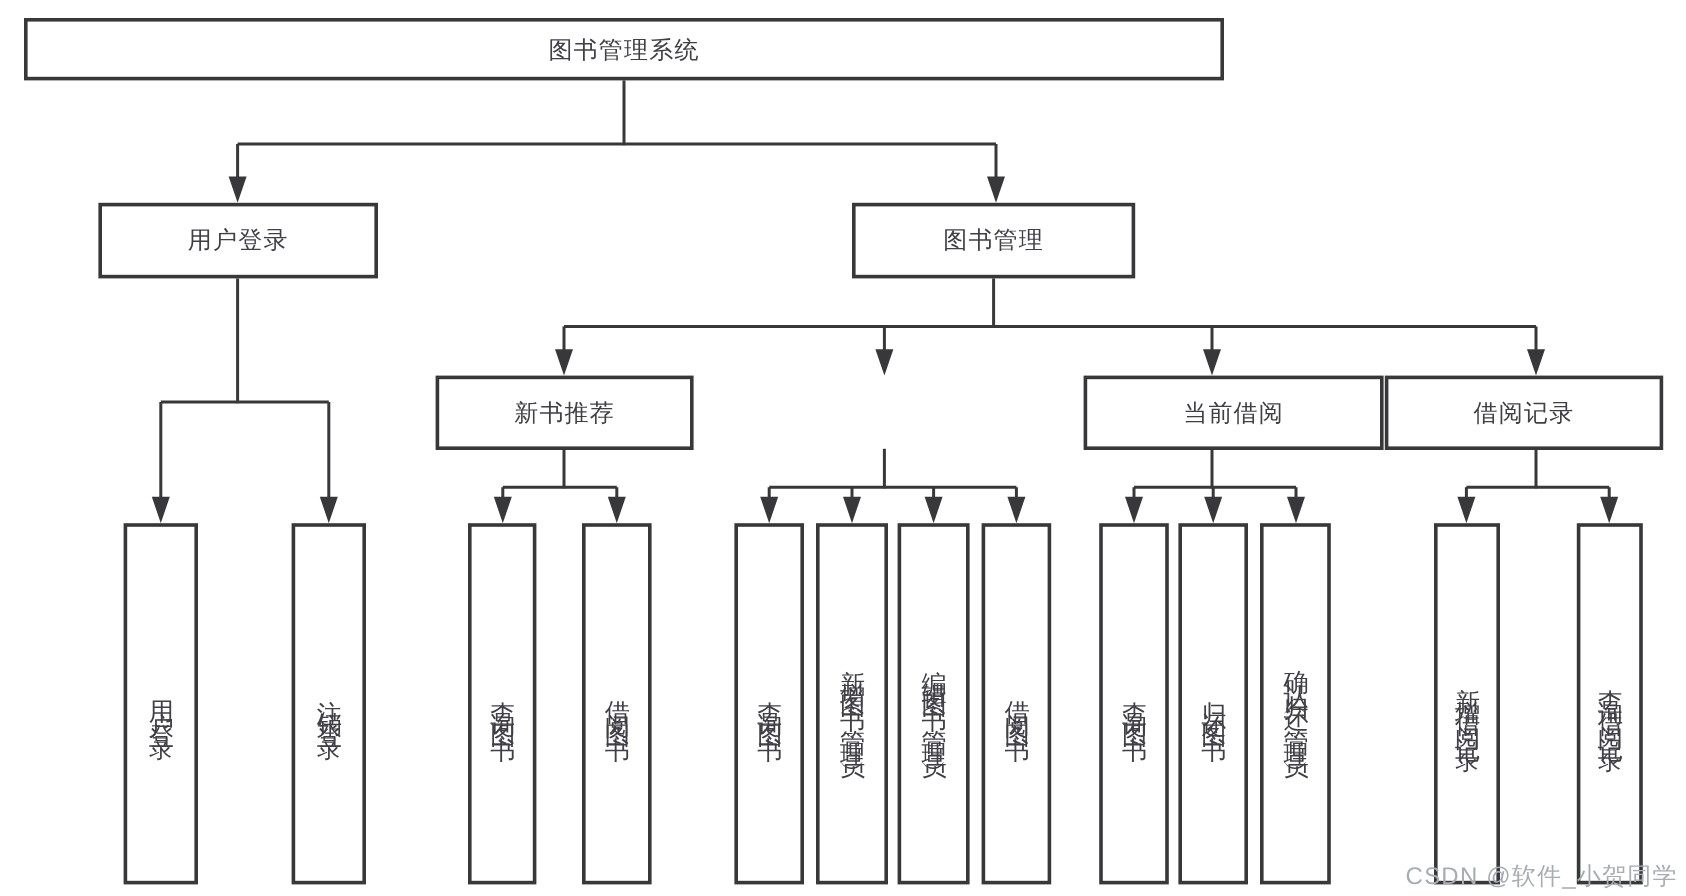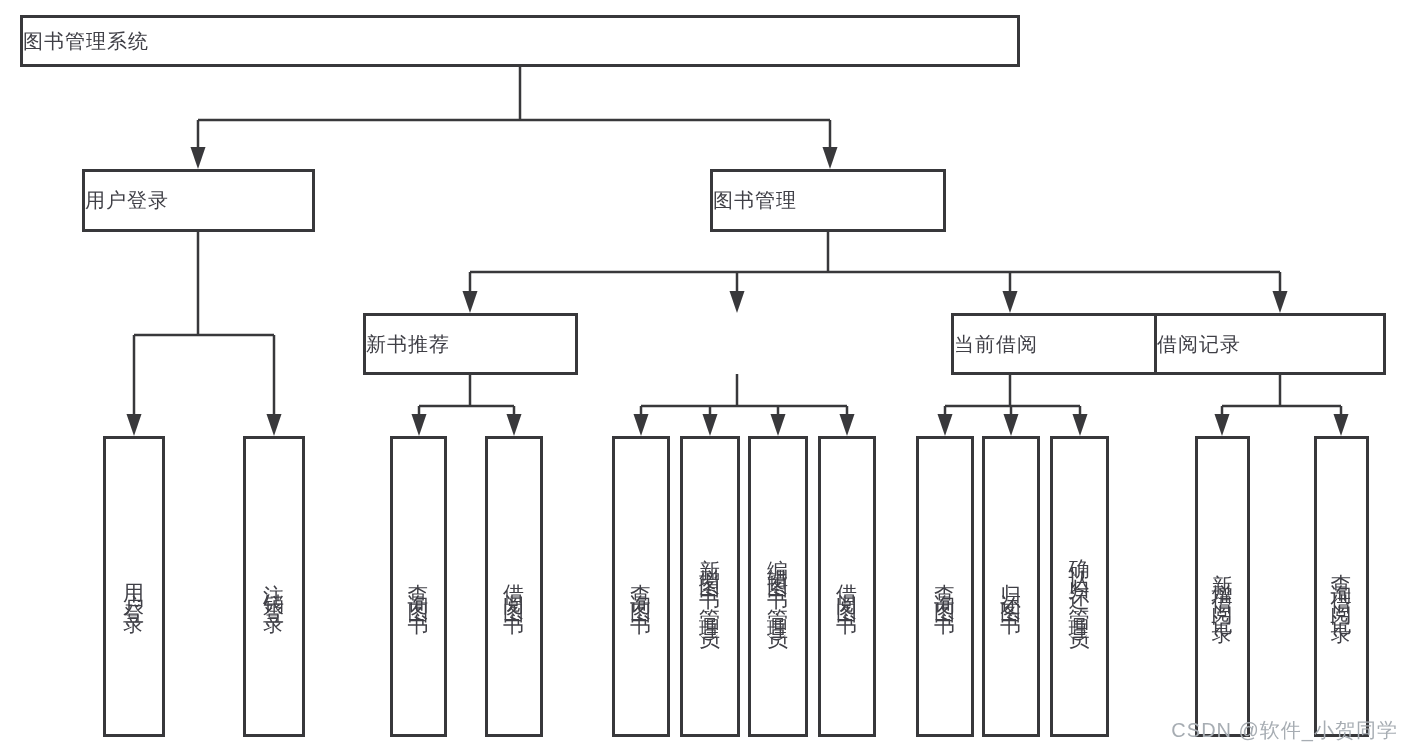--- a/index.html
+++ b/index.html
@@ -13,21 +13,21 @@
   }
   #connector-layer {
     position:absolute; left:0; top:0; width:1405px; height:747px;
     pointer-events:none;
   }
   .node {
     position:absolute;
     box-sizing:border-box;
     border:3px solid var(--line,#38383b);
     background:#ffffff;
-    display:flex; align-items:center; justify-content:flex-start;
+    display:flex; align-items:center; justify-content:center;
     color: var(--text,#3f3f46);
     font-size:20px;
     letter-spacing:1px;
     z-index:1;
   }
   .leaf {
     position:absolute;
     box-sizing:border-box;
     border:3px solid var(--line,#38383b);
     background:#ffffff;
@@ -122,21 +122,21 @@
   <div class="node" style="left:82px; top:169px; width:233px; height:63px;">
     <span>用户登录</span>
   </div>
   <div class="node" style="left:363px; top:313px; width:215px; height:62px;">
     <span>新书推荐</span>
   </div>
 
   <div class="node" style="left:710px; top:169px; width:236px; height:63px;">
     <span>图书管理</span>
   </div>
-  <div class="node" style="left:903px; top:313px; width:250px; height:62px;margin-left:48px;">
+  <div class="node" style="left:903px; top:313px; width:250px; height:62px;">
     <span>当前借阅</span>
   </div>
   <div class="node" style="left:1154px; top:313px; width:232px; height:62px;">
     <span>借阅记录</span>
   </div>
 
   <div class="leaf" style="left:103px; top:436px; width:62px; height:301px;">
     <span>用户登录</span>
   </div>
   <div class="leaf" style="left:243px; top:436px; width:62px; height:301px;">

